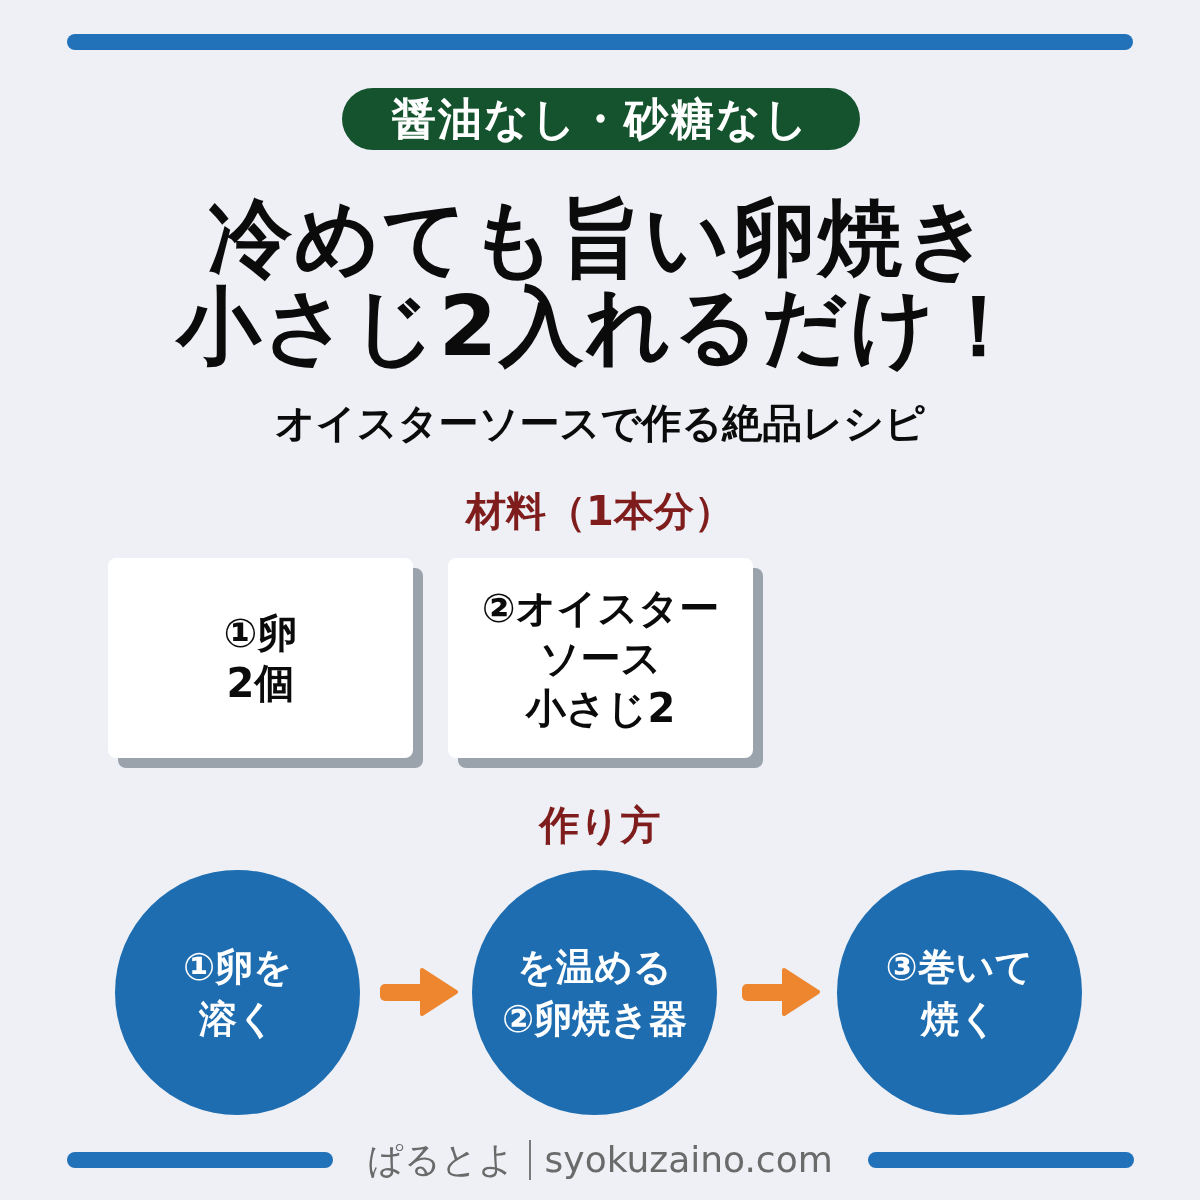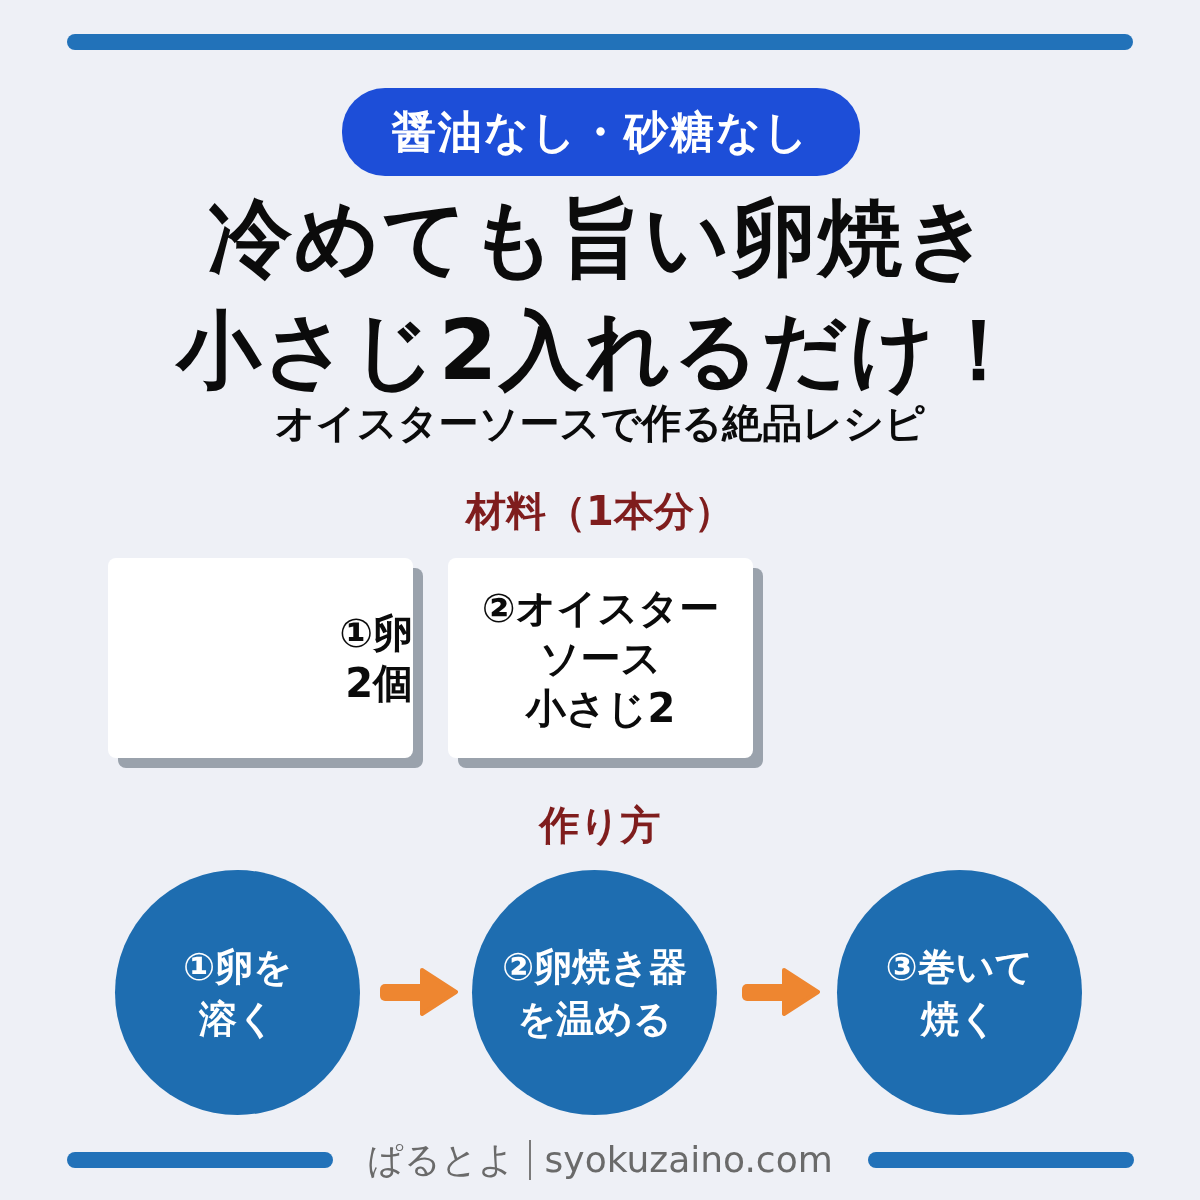--- a/index.html
+++ b/index.html
@@ -11,33 +11,33 @@
       overflow: hidden;
       color: #0b0b0b;
     }
     .top-bar {
       position: absolute; left: 67px; top: 34px;
       width: 1066px; height: 16px;
       background: #2272b9; border-radius: 8px;
     }
     .badge {
       position: absolute; left: 342px; top: 88px;
-      width: 518px; height: 88px;
-      background: #1d4ed8; border-radius: 43px;
+      width: 518px; height: 62px;
+      background: #14532d; border-radius: 43px;
       display: flex; align-items: center; justify-content: center;
       color: #ffffff; font-weight: bold; font-size: 44px;
       letter-spacing: 2px;
     }
     .title {
       position: absolute; left: 0; width: 1200px;
       text-align: center; font-weight: bold;
       font-size: 84px; line-height: 96px; letter-spacing: 2px;
     }
     .title.l1 { top: 190px; }
-    .title.l2 { top: 302px; }
+    .title.l2 { top: 278px; }
     .subtitle {
       position: absolute; left: 0; top: 398px; width: 1200px;
       text-align: center; font-weight: bold;
       font-size: 40px; line-height: 50px;
     }
     .section-heading {
       position: absolute; left: 0; width: 1200px;
       text-align: center; font-weight: bold;
       color: #7f1d1d; font-size: 40px; line-height: 50px;
     }
@@ -49,21 +49,21 @@
     }
     .card {
       position: absolute; top: 0; width: 305px; height: 200px;
       background: #ffffff; border-radius: 8px;
       box-shadow: 10px 10px 0 #9aa2ac;
       display: flex; flex-direction: column;
       align-items: center; justify-content: center;
       font-weight: bold; font-size: 40px; line-height: 50px;
       text-align: center;
     }
-    .card.c1 { left: 0; align-items: flex-end; }
+    .card.c1 { left: 0; }
     .card.c2 { left: 340px; }
     .card.c3 { left: 680px; }
     .steps {
       position: absolute; left: 115px; top: 870px;
       width: 975px; height: 240px;
     }
     .circle {
       position: absolute; top: 0; width: 245px; height: 245px;
       border-radius: 50%; background: #1e6db0;
       display: flex; flex-direction: column;
@@ -128,22 +128,22 @@
     <div>①卵を</div>
     <div>溶く</div>
   </div>
 
   <svg class="arrow a1" viewBox="0 0 80 52">
     <rect x="2" y="18" width="46" height="17" rx="5" fill="#ee8630"></rect>
     <path d="M44 4 L78 26 L44 48 Z" fill="#ee8630" stroke="#ee8630" stroke-width="4" stroke-linejoin="round"></path>
   </svg>
 
   <div class="circle s2">
+    <div>を温める</div>
     <div>②卵焼き器</div>
-    <div>を温める</div>
   </div>
 
   <svg class="arrow a2" viewBox="0 0 80 52">
     <rect x="2" y="18" width="46" height="17" rx="5" fill="#ee8630"></rect>
     <path d="M44 4 L78 26 L44 48 Z" fill="#ee8630" stroke="#ee8630" stroke-width="4" stroke-linejoin="round"></path>
   </svg>
 
   <div class="circle s3">
     <div>③巻いて</div>
     <div>焼く</div>

